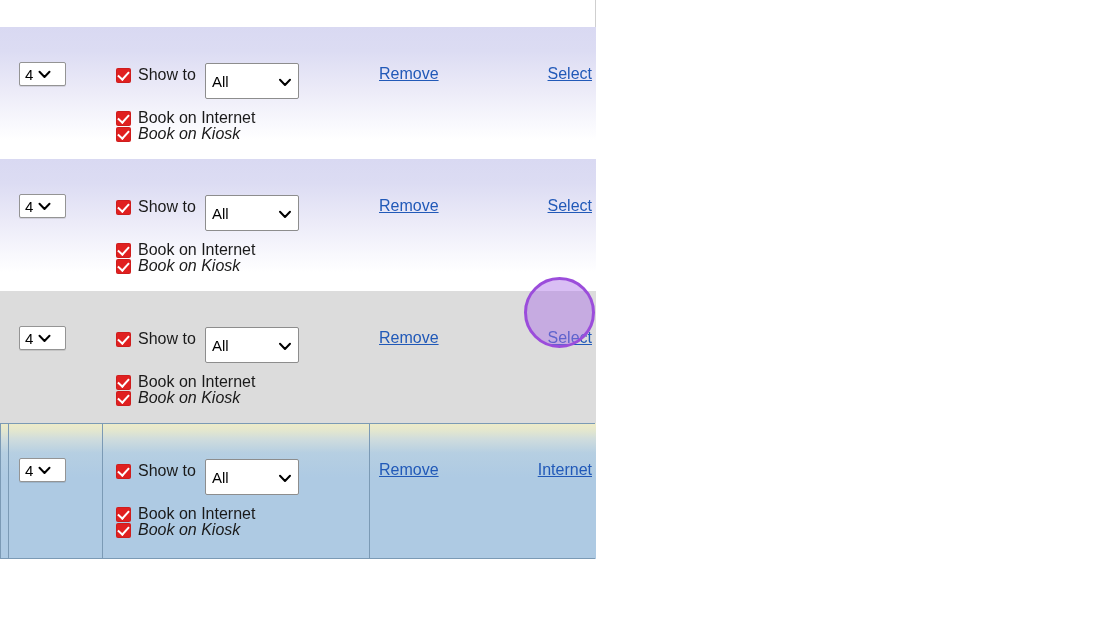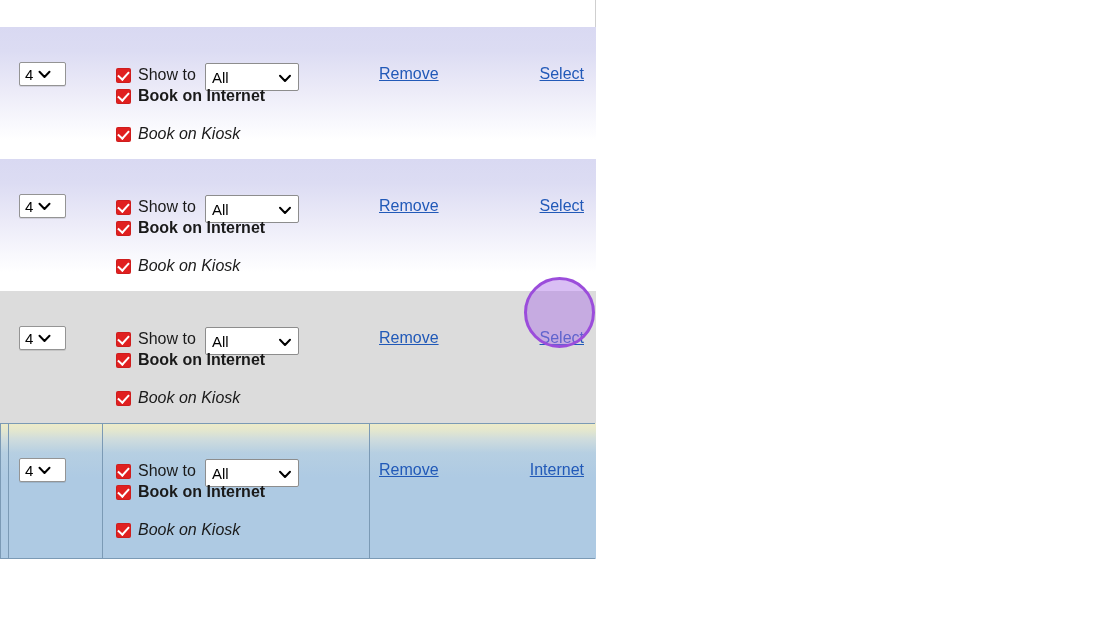--- a/index.html
+++ b/index.html
@@ -78,42 +78,42 @@
     padding: 0 5px;
     font-size: 15px; color: #000;
     box-shadow: 0 1px 0 rgba(0,0,0,0.10);
   }
   .numsel .val { flex: 0 0 auto; }
   .numsel .chev { margin-left: 5px; display: flex; align-items: center; }
 
   .allsel {
     position: absolute;
     left: 205px; top: 36px;
-    width: 94px; height: 28px;
+    width: 94px; height: 36px;
     background: #ffffff;
     border: 1px solid #8d8d8d;
     border-radius: 2px;
     display: flex; align-items: center;
     padding: 0 6px;
     font-size: 15px; color: #000;
   }
   .allsel .val { flex: 1 1 auto; }
 
   .chk-line {
     position: absolute;
     left: 116px;
     display: flex;
     align-items: center;
     gap: 7px;
     font-size: 16px;
     color: #1a1a1a;
     white-space: nowrap;
   }
   .chk-line.l1 { top: 39px; justify-content: flex-end; }
-  .chk-line.l2 { top: 60px; font-weight: bold; }
+  .chk-line.l2 { top: 82px; }
   .chk-line.l3 { top: 98px; font-style: italic; }
 
   .cbox {
     width: 15px; height: 15px;
     background: #e02020;
     border-radius: 2px;
     position: relative;
     flex: 0 0 auto;
     box-shadow: inset 0 0 0 1px rgba(0,0,0,0.08);
   }
@@ -129,21 +129,21 @@
 
   .lnk {
     position: absolute;
     font-size: 16px;
     color: #2159b8;
     text-decoration: underline;
     cursor: pointer;
     white-space: nowrap;
   }
   .lnk.remove { left: 379px; top: 38px; }
-  .lnk.select { right: 12px;  top: 38px; }
+  .lnk.select { right: 4px;  top: 38px; }
 
   
   .cursor-ring {
     position: absolute;
     left: 524px; top: 277px;
     width: 71px; height: 71px;
     border-radius: 50%;
     background: rgba(170,110,230,0.45);
     border: 3px solid #9b4ddb;
     pointer-events: none;

